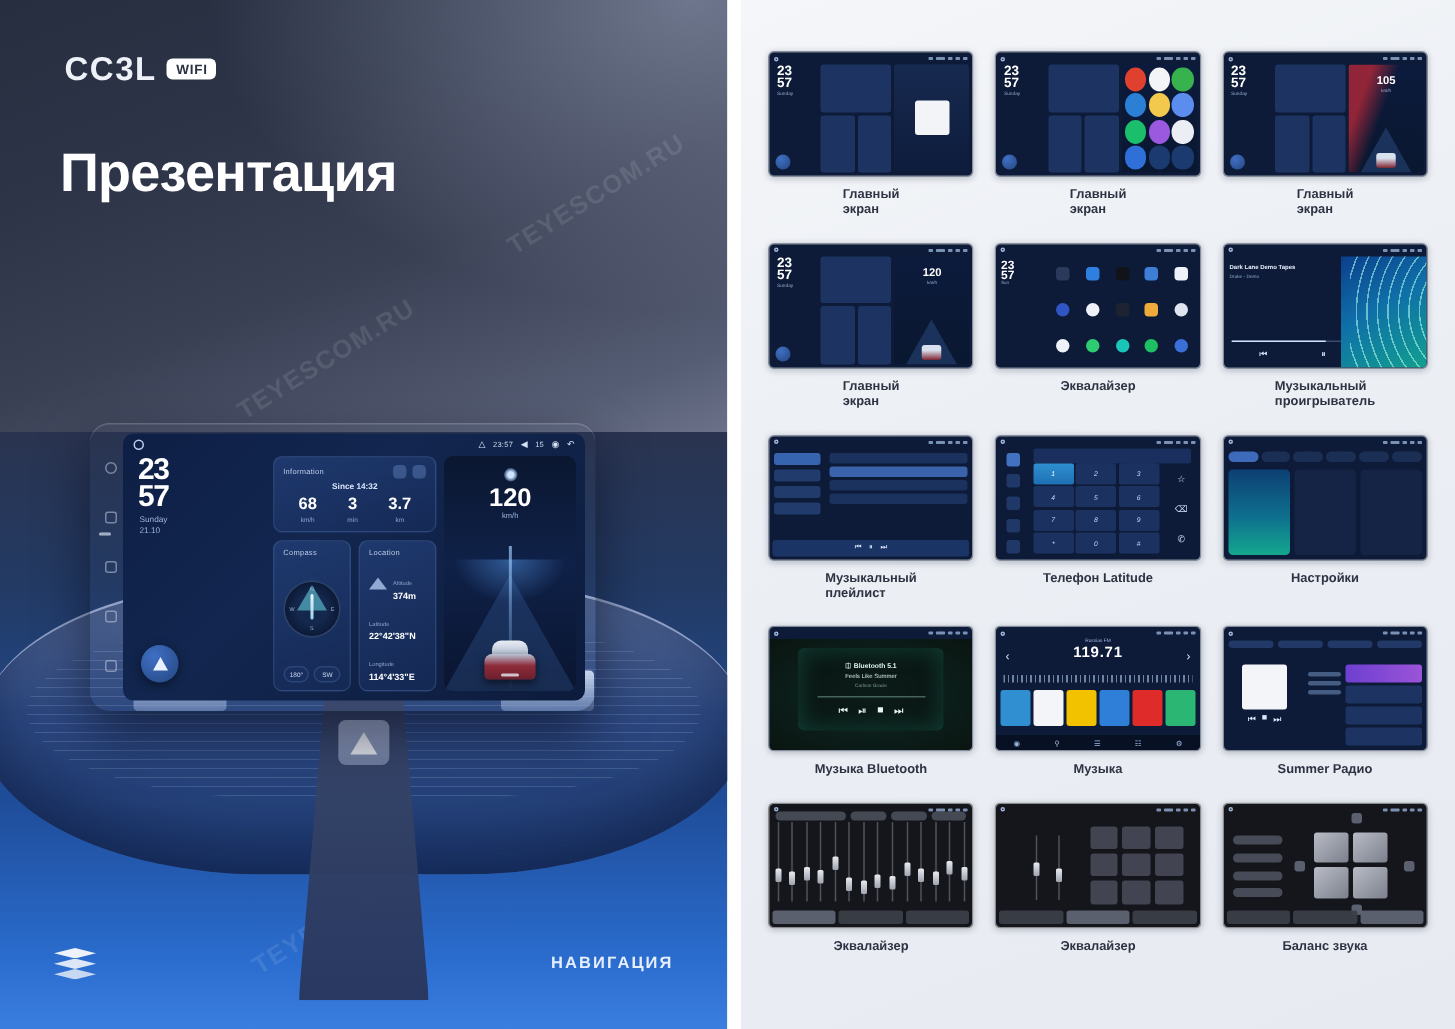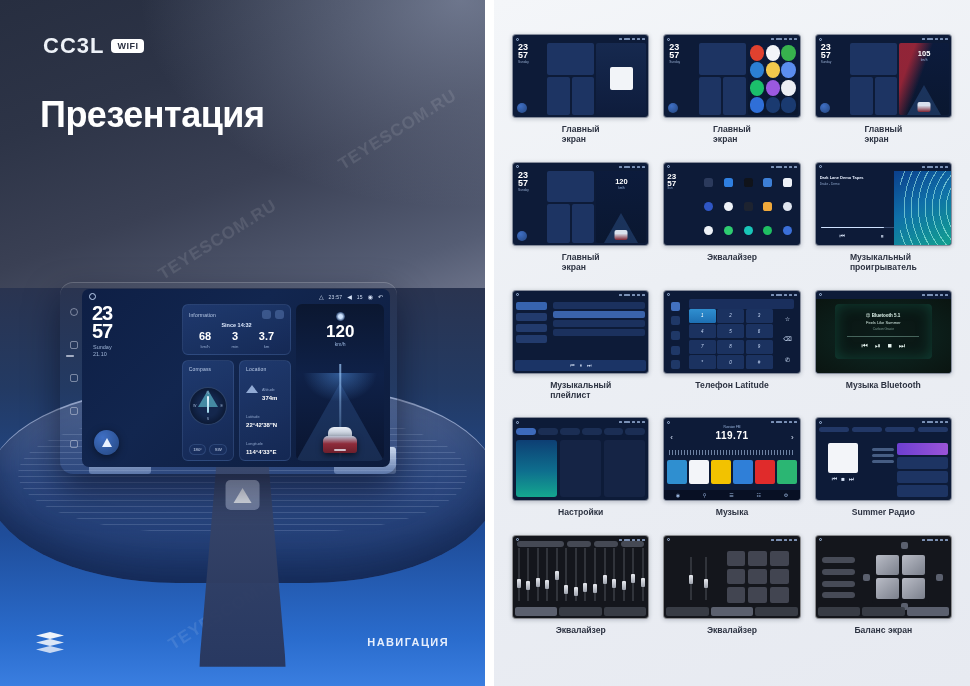--- a/index.html
+++ b/index.html
@@ -836,20 +836,50 @@
         <div class="thumb">
           <div class="m-sb">
               <span class="l"></span>
               <span class="sp"></span>
               <span class="d"></span>
               <span class="d w"></span>
               <span class="d"></span>
               <span class="d"></span>
               <span class="d"></span>
             </div>
+          <div class="set-top">
+              <i></i>
+              <i></i>
+              <i></i>
+              <i></i>
+              <i></i>
+              <i></i>
+            </div>
+          <div class="set-cards">
+            <div></div>
+            <div></div>
+            <div></div>
+          </div>
+        </div>
+        <div class="cap">
+          <span>Настройки</span>
+        </div>
+      </div>
+
+      <div class="cell">
+        <div class="thumb">
+          <div class="m-sb">
+              <span class="l"></span>
+              <span class="sp"></span>
+              <span class="d"></span>
+              <span class="d w"></span>
+              <span class="d"></span>
+              <span class="d"></span>
+              <span class="d"></span>
+            </div>
           <div class="btm"></div>
           <div class="btm-box">
             <div class="btm-lbl">
                 <span>⎅</span>
                 <span>Bluetooth 5.1</span>
               </div>
             <div class="btm-t">Feels Like Summer</div>
             <div class="btm-a">Carlson Gracie</div>
             <div class="btm-seek"></div>
             <div class="btm-ctl">
@@ -869,50 +899,20 @@
         <div class="thumb">
           <div class="m-sb">
               <span class="l"></span>
               <span class="sp"></span>
               <span class="d"></span>
               <span class="d w"></span>
               <span class="d"></span>
               <span class="d"></span>
               <span class="d"></span>
             </div>
-          <div class="set-top">
-              <i></i>
-              <i></i>
-              <i></i>
-              <i></i>
-              <i></i>
-              <i></i>
-            </div>
-          <div class="set-cards">
-            <div></div>
-            <div></div>
-            <div></div>
-          </div>
-        </div>
-        <div class="cap">
-          <span>Настройки</span>
-        </div>
-      </div>
-
-      <div class="cell">
-        <div class="thumb">
-          <div class="m-sb">
-              <span class="l"></span>
-              <span class="sp"></span>
-              <span class="d"></span>
-              <span class="d w"></span>
-              <span class="d"></span>
-              <span class="d"></span>
-              <span class="d"></span>
-            </div>
           <div class="rd-band">Russian FM</div>
           <div class="rd-arrow l">‹</div>
           <div class="rd-freq">119.71</div>
           <div class="rd-arrow r">›</div>
           <div class="rd-scale"></div>
           <div class="rd-presets">
             <i style="background:#2f8fd0"></i>
               <i style="background:#f3f5f9"></i>
               <i style="background:#f2c200"></i>
               <i style="background:#2f7fd8"></i>
@@ -1114,19 +1114,19 @@
           <span class="bal-btn dn"></span>
           <span class="bal-btn lf"></span>
           <span class="bal-btn rt"></span>
           <div class="eq-bottom">
               <i></i>
               <i></i>
               <i class="on"></i>
             </div>
         </div>
         <div class="cap">
-          <span>Баланс экран</span>
+          <span>Баланс звука</span>
         </div>
       </div>
 
     </div>
   </div>
 </div>
 
 </body></html>

